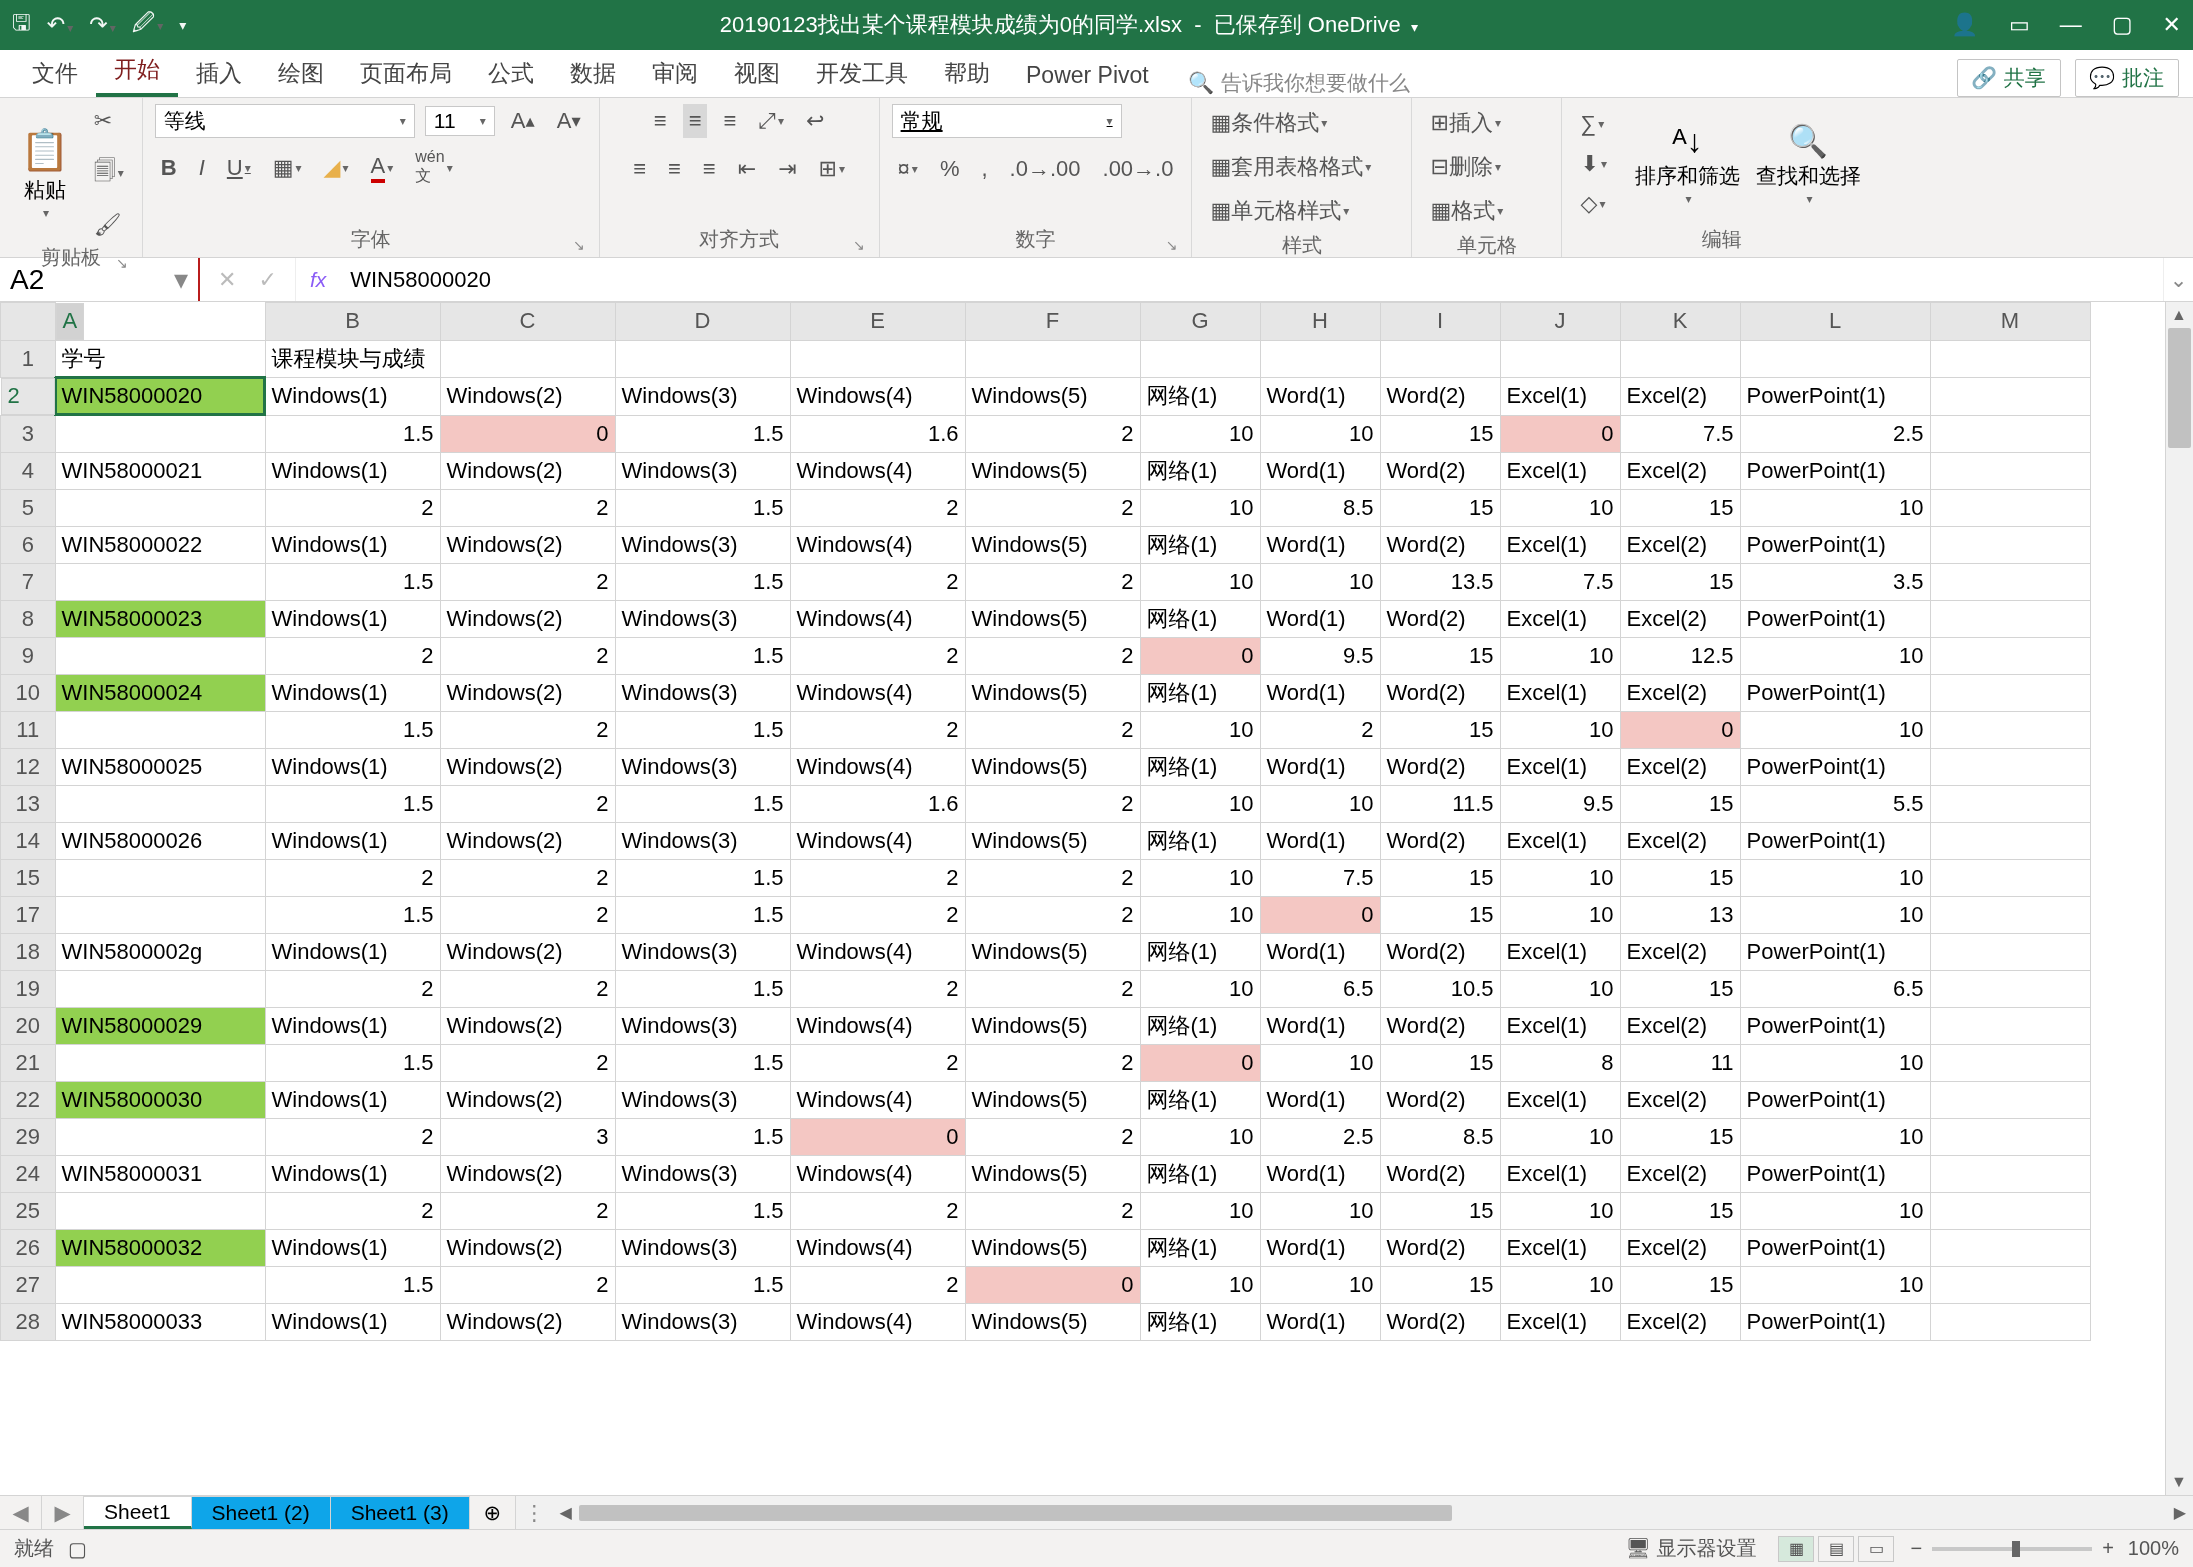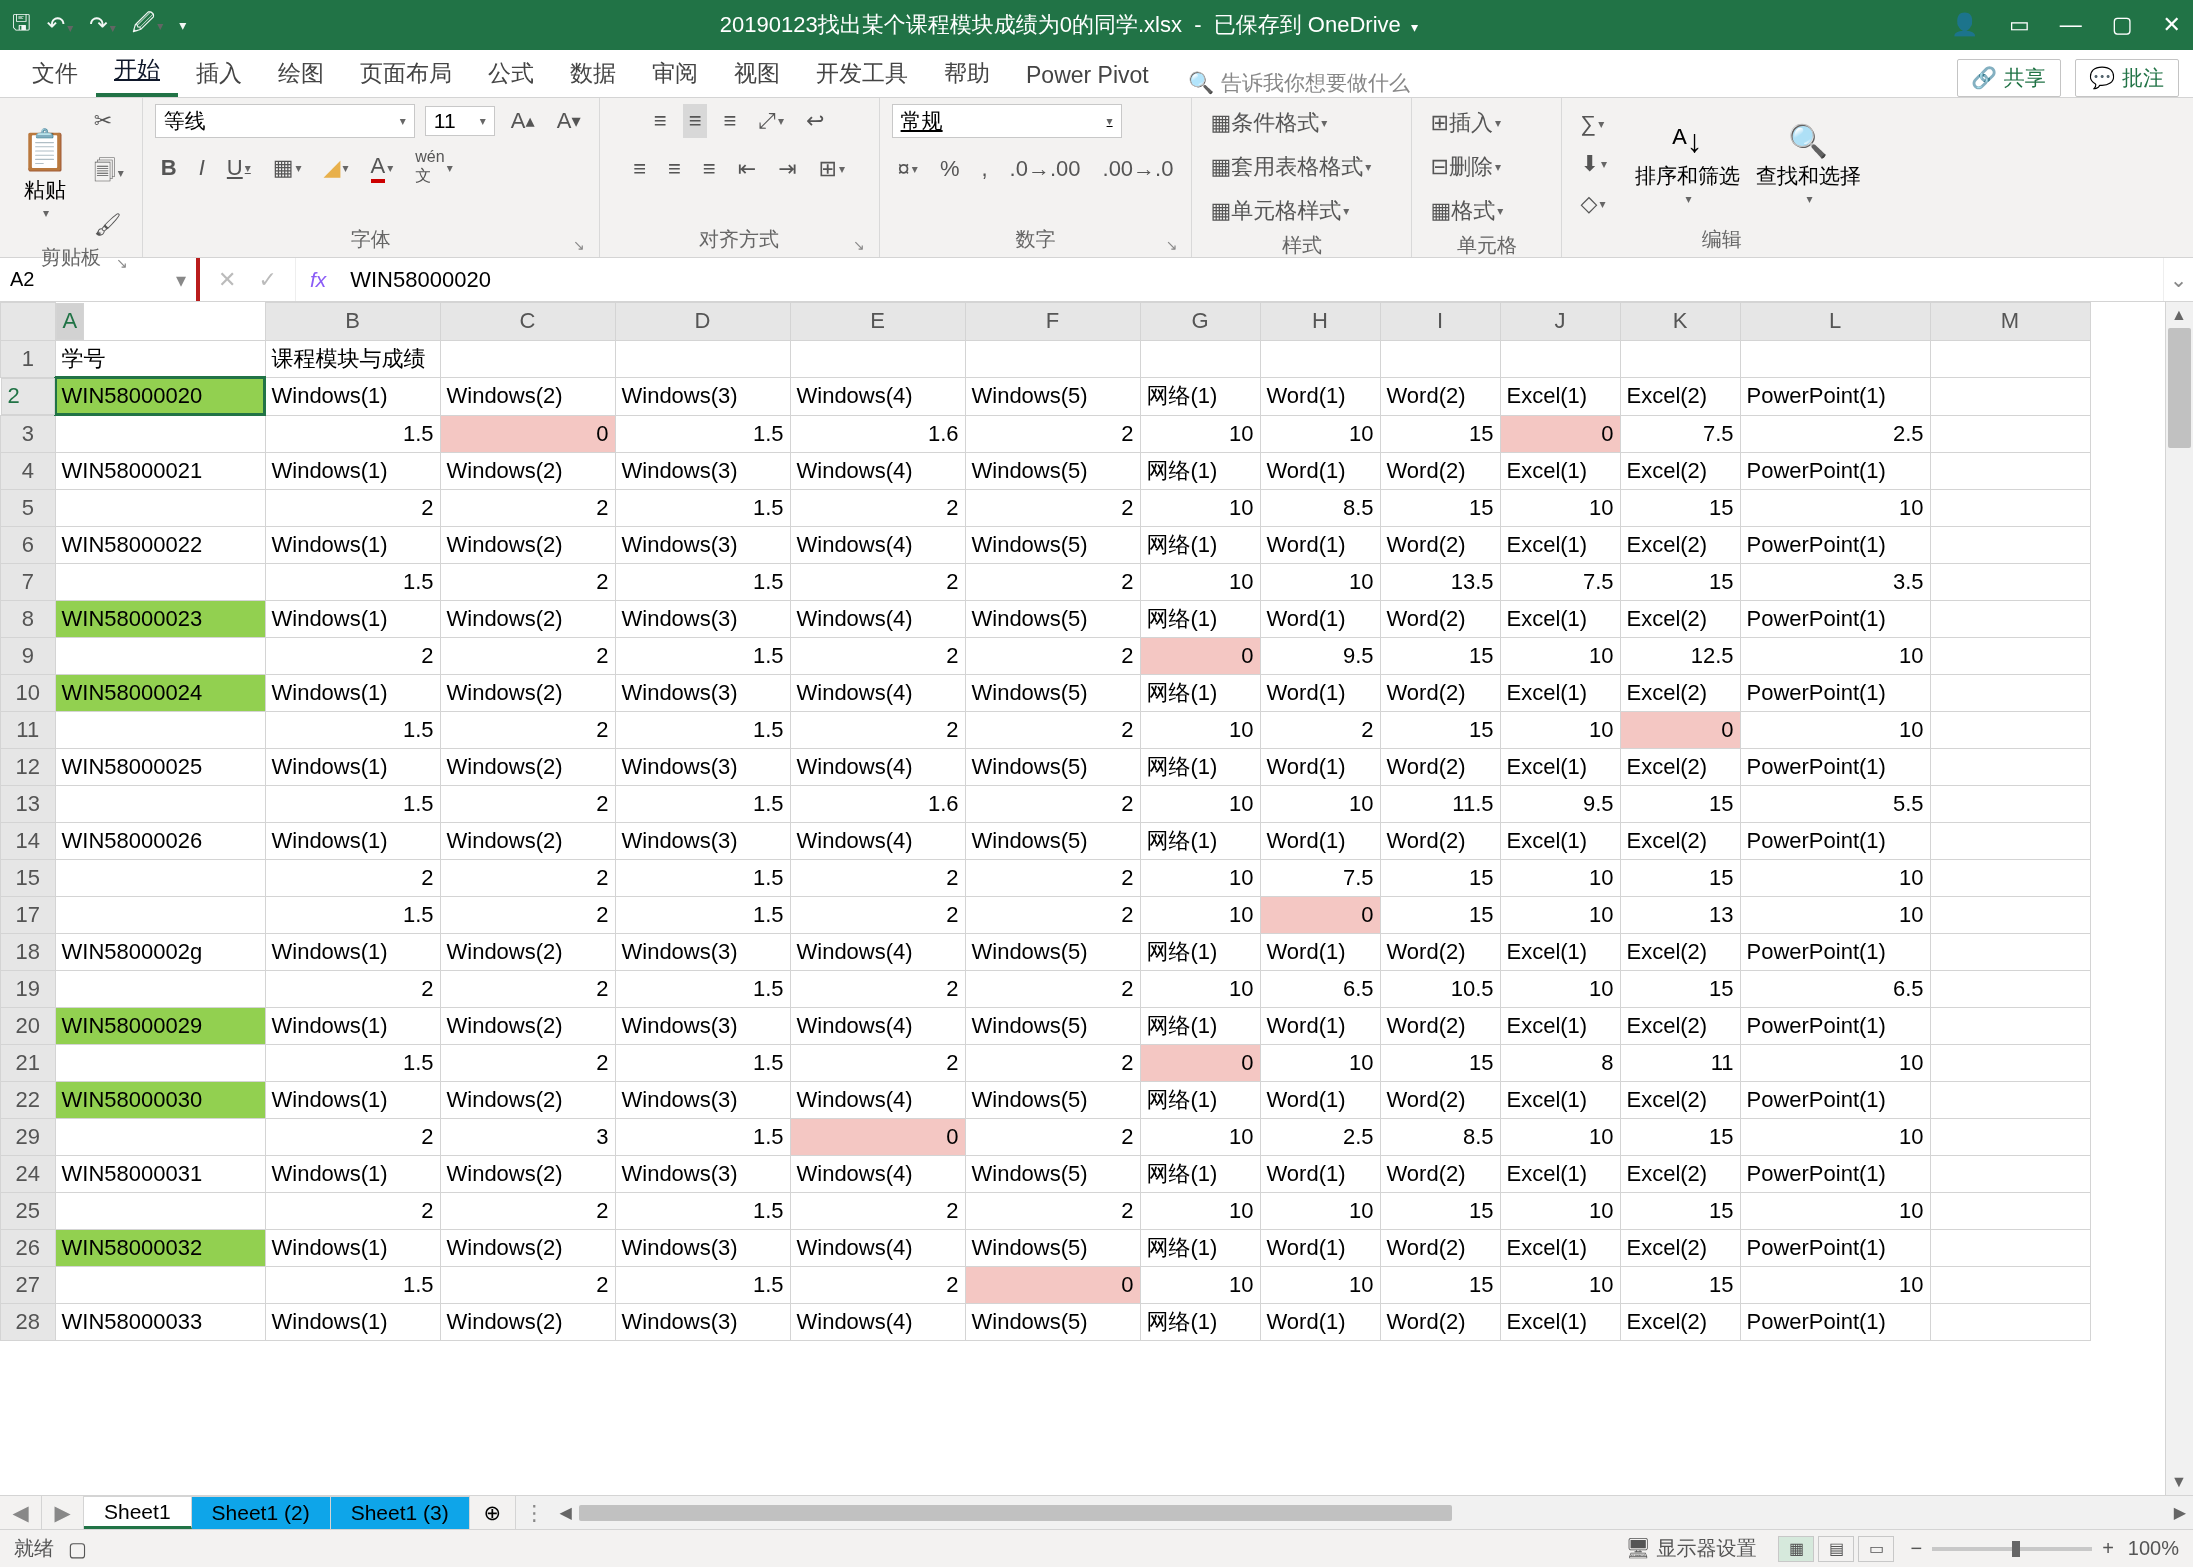--- a/index.html
+++ b/index.html
@@ -10,41 +10,41 @@
 .title-bar .left-icons { display: flex; gap: 16px; align-items: center; font-size: 22px; }
 .title-bar .left-icons .tb-icon { opacity: .95; cursor: pointer; }
 .title-bar .title-text { flex: 1; text-align: center; font-size: 22px; }
 .title-bar .right-icons { display: flex; gap: 30px; align-items: center; font-size: 22px; }
 .title-bar .right-icons .tb-icon { cursor: pointer; }
 .save-caret{font-size:14px;margin-left:4px;}
 
 
 .ribbon-tabs { background: #fff; height: 48px; display: flex; align-items: flex-end; border-bottom: 1px solid #d4d4d4; padding: 0 14px; }
 .ribbon-tabs .tab { padding: 10px 18px 8px 18px; font-size: 23px; color: #444; cursor: pointer; }
-.ribbon-tabs .tab.active { color: #0f172a; border-bottom: 4px solid #217346; font-weight: 500; text-decoration: underline; }
+.ribbon-tabs .tab.active { color: #7f1d1d; border-bottom: 4px solid #217346; font-weight: 500; }
 .ribbon-tabs .tell-me { margin-left: 22px; display:flex;align-items:center;gap:6px;color:#888;}
 .ribbon-tabs .spacer { flex: 1; }
 .ribbon-tabs .share, .ribbon-tabs .comments { border: 1px solid #c4c4c4; padding: 4px 14px; margin-left: 14px; border-radius: 2px; font-size: 21px; color: #217346; display:flex;align-items:center;gap:6px;cursor:pointer;}
 
 
 .ribbon { background: #f3f2f1; height: 160px; border-bottom: 1px solid #d4d4d4; display: flex; }
 .group { border-right: 1px solid #d9d9d9; display: flex; flex-direction: column; justify-content: space-between; padding: 6px 12px 2px 12px; }
 .group-body { flex:1; display:flex; align-items:center; }
 .group-label { text-align: center; font-size: 20px; color: #666; padding: 2px 0; position:relative;}
 .group-label .dlg{position:absolute;right:2px;bottom:2px;font-size:14px;color:#888;}
 .btn-col { display:flex; flex-direction:column; align-items:center; justify-content:center; gap:2px; padding: 0 8px; }
 .row { display:flex; align-items:center; gap:10px; }
 .icon-btn { padding: 4px 6px; color:#555; font-size:22px; cursor:pointer; display:inline-flex;align-items:center;}
 .sel { border:1px solid #c8c8c8; background:#fff; padding:2px 8px; font-size:21px; display:inline-flex;align-items:center;gap:6px;}
 .big-icon{font-size:40px;color:#217346;}
 .mini-arrow{font-size:12px;color:#666;margin-left:2px;}
 
 
 .formula-bar { height: 44px; border-bottom: 1px solid #d4d4d4; display:flex; align-items:stretch; }
-.name-box { width: 200px; border-right:4px solid #b91c1c; display:flex; align-items:center; padding: 0 10px; font-size:20px; }
+.name-box { width: 200px; border-right:2px solid #b91c1c; display:flex; align-items:center; padding: 0 10px; font-size:28px; }
 .name-box .dd{margin-left:auto;color:#888;}
 .fx-icons{ display:flex; align-items:center; gap:22px; padding: 0 18px; border-right:1px solid #eee; color:#bbb; font-size:22px;}
 .fx-label{ padding: 0 14px; display:flex;align-items:center; font-style:italic; color:#8b5cf6;}
 .formula-input{ flex:1; display:flex;align-items:center; padding:0 10px; font-size:22px; }
 .formula-expand{width:30px;display:flex;align-items:center;justify-content:center;color:#888;border-left:1px solid #eee;}
 
 
 .grid-wrap{ flex:1; display:flex; overflow:hidden; position:relative;}
 .grid-inner{ flex:1; overflow:hidden; }
 table.sheet{ border-collapse:collapse; table-layout:fixed; }

